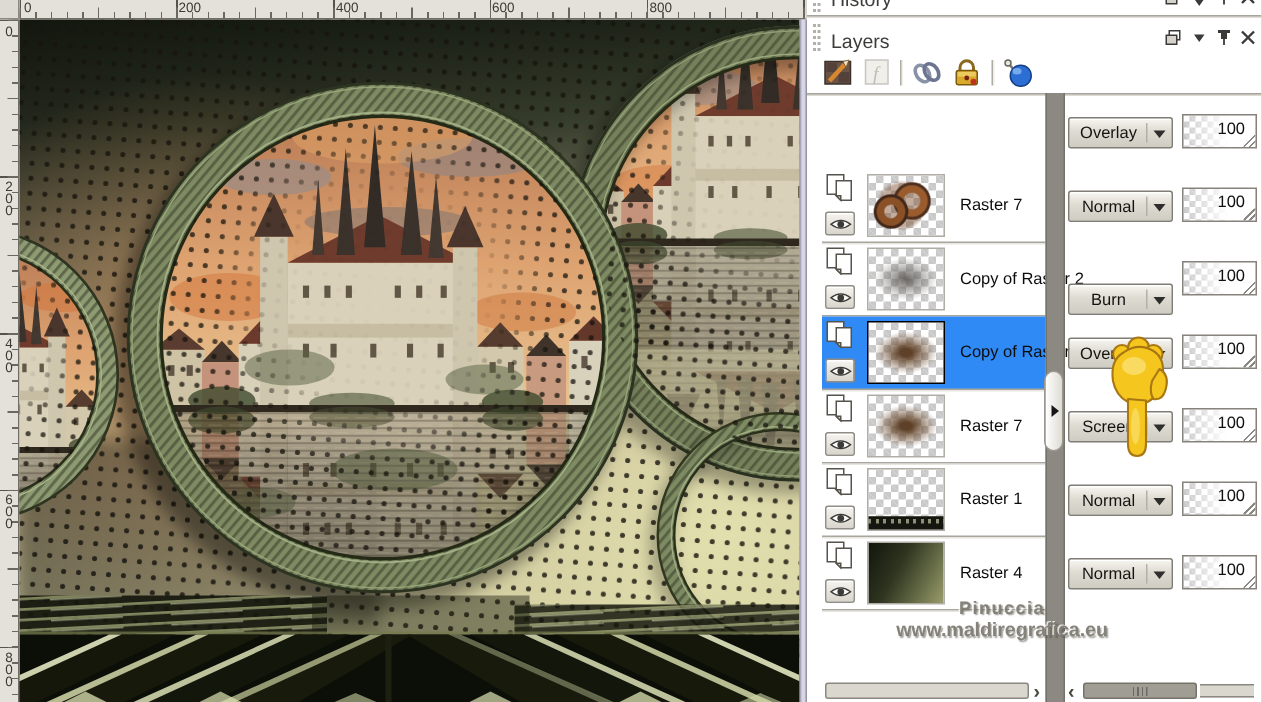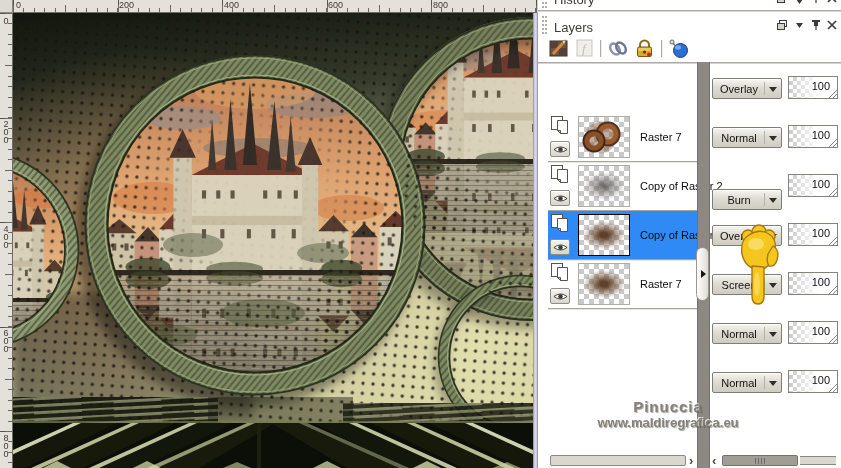--- a/index.html
+++ b/index.html
@@ -120,21 +120,21 @@
       linear-gradient(45deg,#c9c9c9 25%,transparent 25% 75%,#c9c9c9 75%);
     background-size:100% 100%,8px 8px,8px 8px; background-position:0 0,0 0,4px 4px; }
   .opacity .oval { position:absolute; right:7px; top:3px; font-size:11px; color:#101010;text-align:center; }
   .opacity::after { content:''; position:absolute; right:0; bottom:0; width:8px; height:8px;
     background:linear-gradient(135deg,transparent 45%,#8a8880 45% 55%,transparent 55% 70%,#8a8880 70% 80%,transparent 80%); }
 
   
   #watermark { position:absolute; left:25px; top:398px; width:210px; text-align:center;
     color:rgba(128,124,116,.95); font-weight:bold; z-index:30; pointer-events:none;
     text-shadow:-1px -1px 0 rgba(255,255,255,.75), 1px 1px 1px rgba(80,78,70,.55); }
-  #watermark .w1 { font-size:15px; letter-spacing:1px; }
+  #watermark .w1 { font-size:12px; letter-spacing:1px; }
   #watermark .w2 { font-size:13px; letter-spacing:0; }
 
   
   .hs-track { position:absolute; top:455px; height:11px; background:#dad7cf;
     border:1px solid #8a8880; border-radius:2px; }
   .hs-glyph { position:absolute; top:453px; font-size:13px; color:#4a4840; font-weight:bold; }
   #hs-thumb { position:absolute; left:184px; top:455px; width:76px; height:11px; background:#a09d95;
     border:1px solid #757368; border-radius:2px; }
   #hs-thumb::before { content:''; position:absolute; left:50%; top:2px; margin-left:-5px;
     width:10px; height:6px;
@@ -565,20 +565,50 @@
           </svg></span>
       <span class="eyebtn">
           <svg width="15" height="11" viewBox="0 0 16 11">
             <path d="M1,5.5 Q8,0 15,5.5 Q8,11 1,5.5 Z" fill="#fbfaf6" stroke="#3a3a38"></path>
             <circle cx="8" cy="5.5" r="2.4" fill="#3a3a38"></circle>
           </svg>
         </span>
       <span class="thumb" data-kind="smudge-brown"></span>
       <span class="lname">Raster 7</span>
     </div>
+    <div class="rowL" style="top:309px">
+      <span class="pages"><svg width="20" height="20" viewBox="0 0 20 20">
+            <rect x="1.5" y="1.5" width="11" height="13" fill="#fff" stroke="#55534c"></rect>
+            <path d="M7.5,5.5 h10 v13 h-7 l-3,-3 z" fill="#fff" stroke="#55534c"></path>
+            <path d="M7.5,15.5 l3,3 v-3 z" fill="#d8d5cc" stroke="#55534c"></path>
+          </svg></span>
+      <span class="eyebtn">
+          <svg width="15" height="11" viewBox="0 0 16 11">
+            <path d="M1,5.5 Q8,0 15,5.5 Q8,11 1,5.5 Z" fill="#fbfaf6" stroke="#3a3a38"></path>
+            <circle cx="8" cy="5.5" r="2.4" fill="#3a3a38"></circle>
+          </svg>
+        </span>
+      <span class="thumb" data-kind="strip-bottom"></span>
+      <span class="lname">Raster 1</span>
+    </div>
+    <div class="rowL" style="top:358px">
+      <span class="pages"><svg width="20" height="20" viewBox="0 0 20 20">
+            <rect x="1.5" y="1.5" width="11" height="13" fill="#fff" stroke="#55534c"></rect>
+            <path d="M7.5,5.5 h10 v13 h-7 l-3,-3 z" fill="#fff" stroke="#55534c"></path>
+            <path d="M7.5,15.5 l3,3 v-3 z" fill="#d8d5cc" stroke="#55534c"></path>
+          </svg></span>
+      <span class="eyebtn">
+          <svg width="15" height="11" viewBox="0 0 16 11">
+            <path d="M1,5.5 Q8,0 15,5.5 Q8,11 1,5.5 Z" fill="#fbfaf6" stroke="#3a3a38"></path>
+            <circle cx="8" cy="5.5" r="2.4" fill="#3a3a38"></circle>
+          </svg>
+        </span>
+      <span class="thumb" data-kind="gradient-olive"></span>
+      <span class="lname">Raster 4</span>
+    </div>
 
     <div id="splitter"></div>
     <div id="split-pill"></div>
 
     <div class="combo" style="top:78px">
       <span class="clbl">Overlay</span>
       <span class="carr"></span>
       </div>
     <div class="opacity" style="top:76px">
       <span class="oval">100</span>

